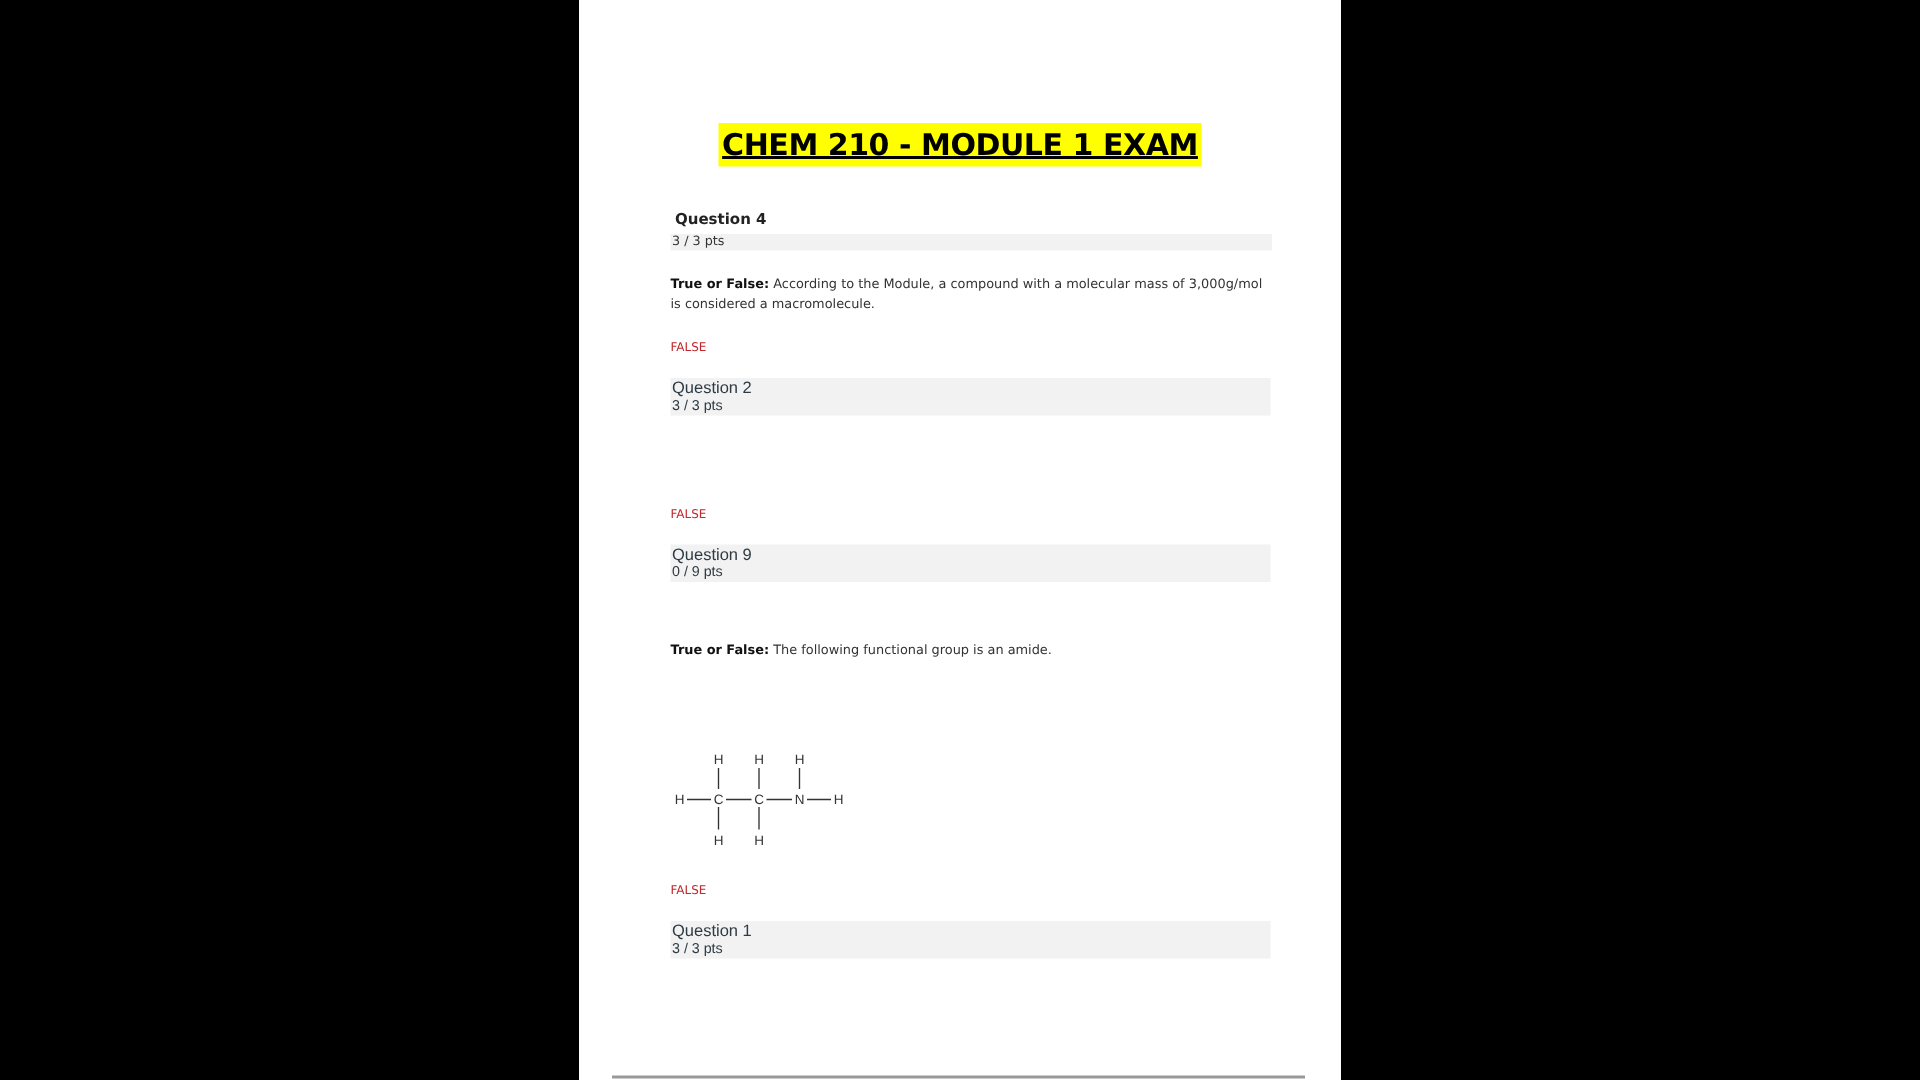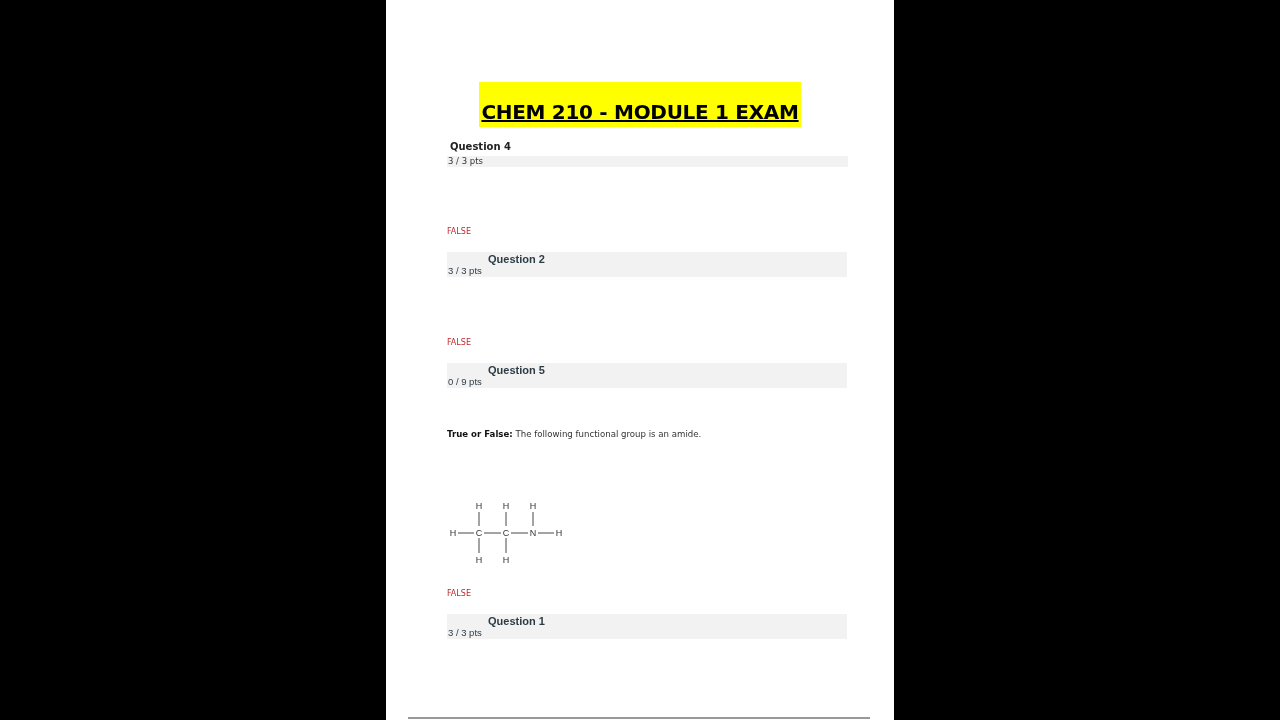--- a/index.html
+++ b/index.html
@@ -7,31 +7,31 @@
     width: 1280px; height: 720px; background: #000; position: relative; overflow: hidden;
     font-family: "Liberation Sans", sans-serif;
   }
   .page {
     position: absolute; left: 386px; top: 0; width: 508px; height: 720px; background: #fff;
   }
   .title-wrap { position: absolute; top: 82px; left: 0; width: 100%; text-align: center; }
   .title {
     display: inline-block; background: #ffff00; color: #000;
     font-family: "DejaVu Sans", sans-serif; font-weight: bold; font-size: 20px;
-    text-decoration: underline; padding: 18px 2px 3px 2px; letter-spacing: -0.3px;
+    text-decoration: underline; padding: 2px 2px 3px 2px; letter-spacing: -0.3px;
   }
   .q1-title { position: absolute; left: 64px; top: 141px; font-size: 10px; font-weight: bold; color: #222; font-family: "DejaVu Sans", sans-serif; }
   .q1-pts {
     position: absolute; left: 61px; top: 156px; width: 400px; height: 11px; background: #f2f2f2;
     font-size: 8.5px; color: #333; padding-left: 1px; line-height: 11px; font-family: "DejaVu Sans", sans-serif;
   }
   .qhead {
     position: absolute; left: 61px; width: 400px; height: 25px; background: #f2f2f2;
   }
-  .qhead .qt { position: absolute; left: 1px; top: 1px; font-size: 11px; font-weight: bold; color: #2d3b45; margin-left: 40px; }
+  .qhead .qt { position: absolute; left: 1px; top: 1px; font-size: 11px; font-weight: normal; color: #2d3b45; }
   .qhead .qp { position: absolute; left: 1px; top: 13px; font-size: 9.5px; color: #2d3b45; }
   .qtext {
     position: absolute; left: 61px; width: 400px; font-size: 8.6px; color: #333; line-height: 13px;
     font-family: "DejaVu Sans", sans-serif;
   }
   .qtext b { color: #111; }
   .answer { position: absolute; left: 61px; font-size: 8px; color: #c0282d; font-family: "DejaVu Sans", sans-serif; text-align: center; }
   .molecule { position: absolute; left: 61px; top: 496px; width: 124px; height: 74px; }
   .bottom-line { position: absolute; left: 22px; top: 717px; width: 462px; height: 2px; background: #999; }
 </style>
@@ -39,30 +39,33 @@
 <body>
 
 <div class="page">
 
   <div class="title-wrap">
     <span class="title">CHEM 210 - MODULE 1 EXAM</span>
   </div>
 
   <div class="q1-title">Question 4</div>
   <div class="q1-pts">3 / 3 pts</div>
+  <div class="qtext" style="top:184px;">
+    <b>True or False:</b><span> According to the Module, a compound with a molecular mass of 3,000g/mol is considered a macromolecule.</span>
+  </div>
   <div class="answer" style="top:227px;">FALSE</div>
 
   <div class="qhead" style="top:252px;">
     <div class="qt">Question 2</div>
     <div class="qp">3 / 3 pts</div>
   </div>
   <div class="answer" style="top:338px;">FALSE</div>
 
   <div class="qhead" style="top:363px;">
-    <div class="qt">Question 5</div>
+    <div class="qt">Question 9</div>
     <div class="qp">0 / 9 pts</div>
   </div>
   <div class="qtext" style="top:428px;">
     <b>True or False:</b><span> The following functional group is an amide.</span>
   </div>
 
   <svg class="molecule" viewBox="0 0 124 74">
     <g font-family="Liberation Sans, sans-serif" font-size="9" fill="#333" text-anchor="middle">
       <text x="32" y="13">H</text>
       <text x="59" y="13">H</text>

